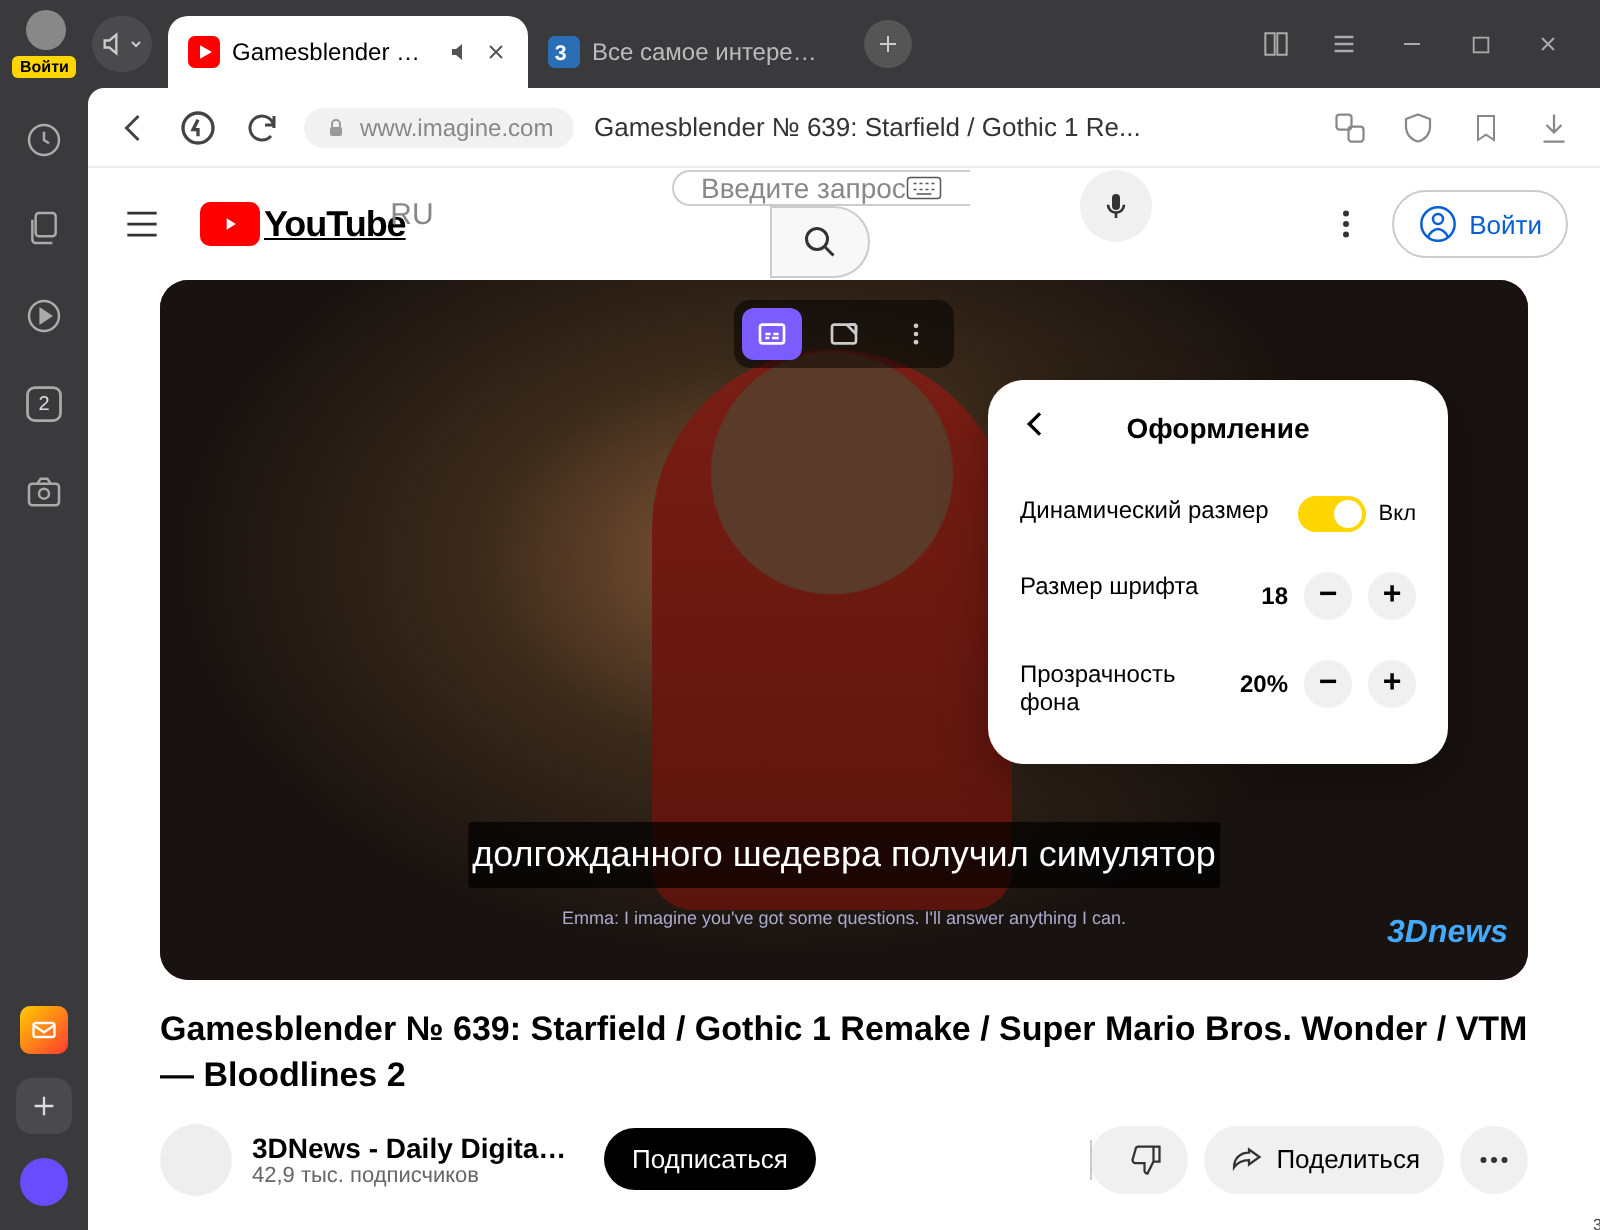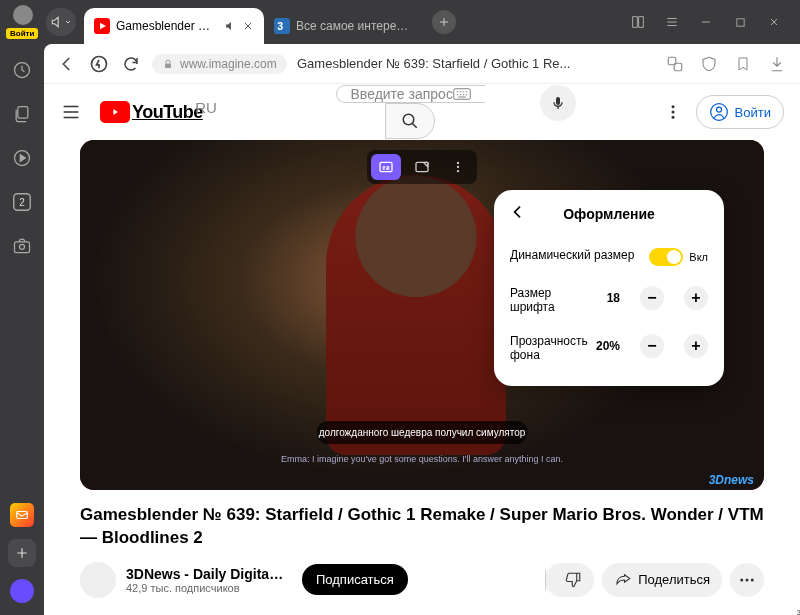--- a/index.html
+++ b/index.html
@@ -68,28 +68,28 @@
 
 
 .popup { position: absolute; top: 50px; right: 40px; width: 230px; background: #fff; border-radius: 18px; box-shadow: 0 8px 24px rgba(0,0,0,0.3); padding: 14px 16px; }
 .popup-header { display: flex; align-items: center; margin-bottom: 14px; }
 .popup-back { width: 20px; height: 20px; }
 .popup-title { flex: 1; text-align: center; font-size: 14px; font-weight: bold; margin-right: 20px; }
 .popup-row { display: flex; align-items: flex-start; justify-content: space-between; font-size: 12px; padding: 10px 0; }
 .toggle { width: 34px; height: 18px; background: #ffd600; border-radius: 9px; position: relative; }
 .toggle::after { content: ''; position: absolute; right: 2px; top: 2px; width: 14px; height: 14px; background: #fff; border-radius: 50%; }
 .toggle-label { font-size: 11px; margin-left: 6px; }
-.stepper { display: flex; align-items: center; gap: 20px; }
+.stepper { display: flex; align-items: center; gap: 8px; }
 .stepper-val { font-size: 12px; font-weight: bold; min-width: 28px; text-align: right; }
 .step-btn { width: 24px; height: 24px; border-radius: 50%; background: #f0f0f0; display: flex; align-items: center; justify-content: center; font-size: 16px; font-weight: bold; }
 
 
-.caption { position: absolute; bottom: 46px; left: 50%; transform: translateX(-50%); background: rgba(0,0,0,0.7); color: #fff; padding: 6px 2px; font-size: 10px; border-radius: 12px; white-space: nowrap; }
+.caption { position: absolute; bottom: 46px; left: 50%; transform: translateX(-50%); background: rgba(0,0,0,0.7); color: #fff; padding: 6px 2px; font-size: 18px; border-radius: 2px; white-space: nowrap; }
 .caption2 { position: absolute; bottom: 26px; left: 50%; transform: translateX(-50%); color: #aac; font-size: 9px; white-space: nowrap; margin-top: 38px; }
-.watermark { position: absolute; bottom: 3px; right: 10px; color: #4af; font-size: 12px; font-style: italic; font-weight: bold; margin-left: 10px; }
+.watermark { position: absolute; bottom: 14px; right: 10px; color: #4af; font-size: 16px; font-style: italic; font-weight: bold; margin-left: 10px; }
 
 
 .video-meta { margin: 14px 36px 0; }
 .video-title { font-size: 17px; font-weight: bold; line-height: 1.35; }
 .channel-row { display: flex; align-items: center; margin-top: 12px; gap: 10px; }
 .ch-avatar { width: 36px; height: 36px; border-radius: 50%; background: #eee; }
 .ch-info { display: flex; flex-direction: column; }
 .ch-name { font-size: 14px; font-weight: bold; max-width: 160px; overflow: hidden; white-space: nowrap; text-overflow: ellipsis; }
 .ch-subs { font-size: 11px; color: #666; }
 .subscribe-btn { background: #000; color: #fff; border-radius: 18px; padding: 8px 14px; font-size: 13px; font-weight: 500; margin-left: 6px; }

